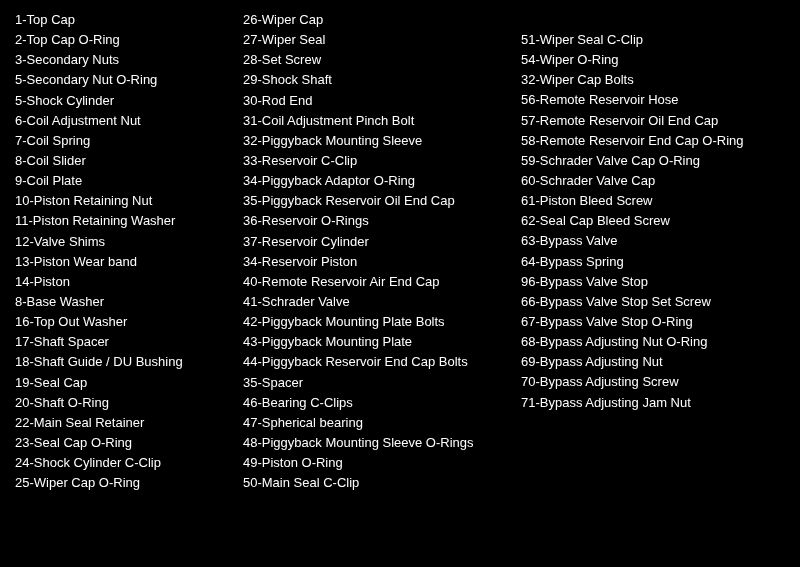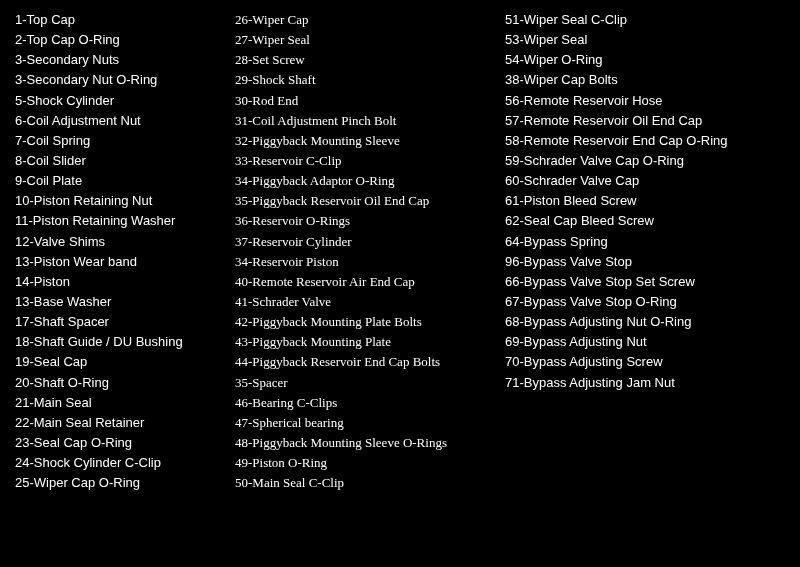--- a/index.html
+++ b/index.html
@@ -8,67 +8,67 @@
       color: #ffffff;
       font-family: Arial, sans-serif;
       font-size: 13px;
       width: 800px;
       min-height: 567px;
       padding: 10px 15px;
     }
     .columns-wrapper {
       display: flex;
       flex-direction: row;
-      gap: 0;
+      gap: 8px;
       width: 100%;
     }
     .col {
       display: flex;
       flex-direction: column;
       padding-right: 10px;
       flex-shrink: 0;
     }
     .col1 { width: 220px; }
-    .col2 { width: 270px; font-family: Liberation Serif, serif; }
-    .col3 { width: 280px; }
+    .col2 { width: 270px; }
+    .col3 { width: 280px; margin-top: 20px; }
     .item {
       line-height: 1.55;
       white-space: nowrap;
     }
     .item-wrap {
       line-height: 1.55;
       white-space: normal;
       max-width: 260px;
     }
   </style>
 </head>
 <body>
 
 <div class="columns-wrapper">
   <div class="col col1" id="col1-container">
       <div class="item">1-Top Cap</div>
       <div class="item">2-Top Cap O-Ring</div>
       <div class="item">3-Secondary Nuts</div>
-      <div class="item">3-Secondary Nut O-Ring</div>
+      <div class="item">5-Secondary Nut O-Ring</div>
       <div class="item">5-Shock Cylinder</div>
       <div class="item">6-Coil Adjustment Nut</div>
       <div class="item">7-Coil Spring</div>
       <div class="item">8-Coil Slider</div>
       <div class="item">9-Coil Plate</div>
       <div class="item">10-Piston Retaining Nut</div>
       <div class="item">11-Piston Retaining Washer</div>
       <div class="item">12-Valve Shims</div>
       <div class="item">13-Piston Wear band</div>
       <div class="item">14-Piston</div>
-      <div class="item">13-Base Washer</div>
+      <div class="item">8-Base Washer</div>
+      <div class="item">16-Top Out Washer</div>
       <div class="item">17-Shaft Spacer</div>
       <div class="item">18-Shaft Guide / DU Bushing</div>
       <div class="item">19-Seal Cap</div>
       <div class="item">20-Shaft O-Ring</div>
-      <div class="item">21-Main Seal</div>
       <div class="item">22-Main Seal Retainer</div>
       <div class="item">23-Seal Cap O-Ring</div>
       <div class="item">24-Shock Cylinder C-Clip</div>
       <div class="item">25-Wiper Cap O-Ring</div>
     </div>
   <div class="col col2" id="col2-container">
       <div class="item">26-Wiper Cap</div>
       <div class="item">27-Wiper Seal</div>
       <div class="item">28-Set Screw</div>
       <div class="item">29-Shock Shaft</div>
@@ -88,30 +88,30 @@
       <div class="item-wrap">44-Piggyback Reservoir End Cap Bolts</div>
       <div class="item">35-Spacer</div>
       <div class="item">46-Bearing C-Clips</div>
       <div class="item">47-Spherical bearing</div>
       <div class="item-wrap">48-Piggyback Mounting Sleeve O-Rings</div>
       <div class="item">49-Piston O-Ring</div>
       <div class="item">50-Main Seal C-Clip</div>
     </div>
   <div class="col col3" id="col3-container">
       <div class="item">51-Wiper Seal C-Clip</div>
-      <div class="item">53-Wiper Seal</div>
       <div class="item">54-Wiper O-Ring</div>
-      <div class="item">38-Wiper Cap Bolts</div>
+      <div class="item">32-Wiper Cap Bolts</div>
       <div class="item">56-Remote Reservoir Hose</div>
       <div class="item-wrap">57-Remote Reservoir Oil End Cap</div>
       <div class="item-wrap">58-Remote Reservoir End Cap O-Ring</div>
       <div class="item">59-Schrader Valve Cap O-Ring</div>
       <div class="item">60-Schrader Valve Cap</div>
       <div class="item">61-Piston Bleed Screw</div>
       <div class="item">62-Seal Cap Bleed Screw</div>
+      <div class="item">63-Bypass Valve</div>
       <div class="item">64-Bypass Spring</div>
       <div class="item">96-Bypass Valve Stop</div>
       <div class="item">66-Bypass Valve Stop Set Screw</div>
       <div class="item">67-Bypass Valve Stop O-Ring</div>
       <div class="item">68-Bypass Adjusting Nut O-Ring</div>
       <div class="item">69-Bypass Adjusting Nut</div>
       <div class="item">70-Bypass Adjusting Screw</div>
       <div class="item">71-Bypass Adjusting Jam Nut</div>
     </div>
 </div>

